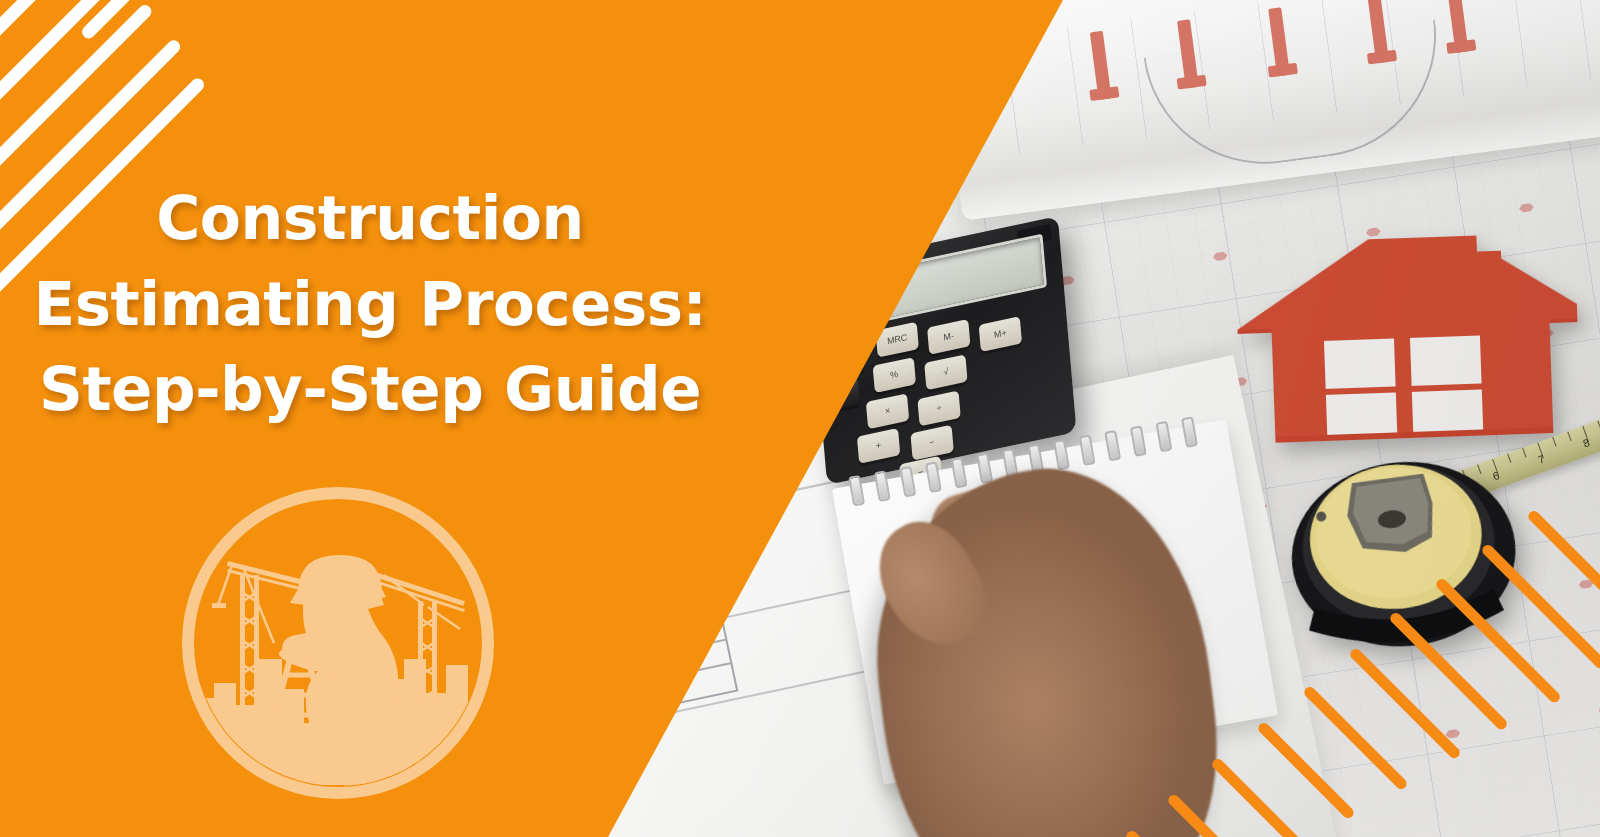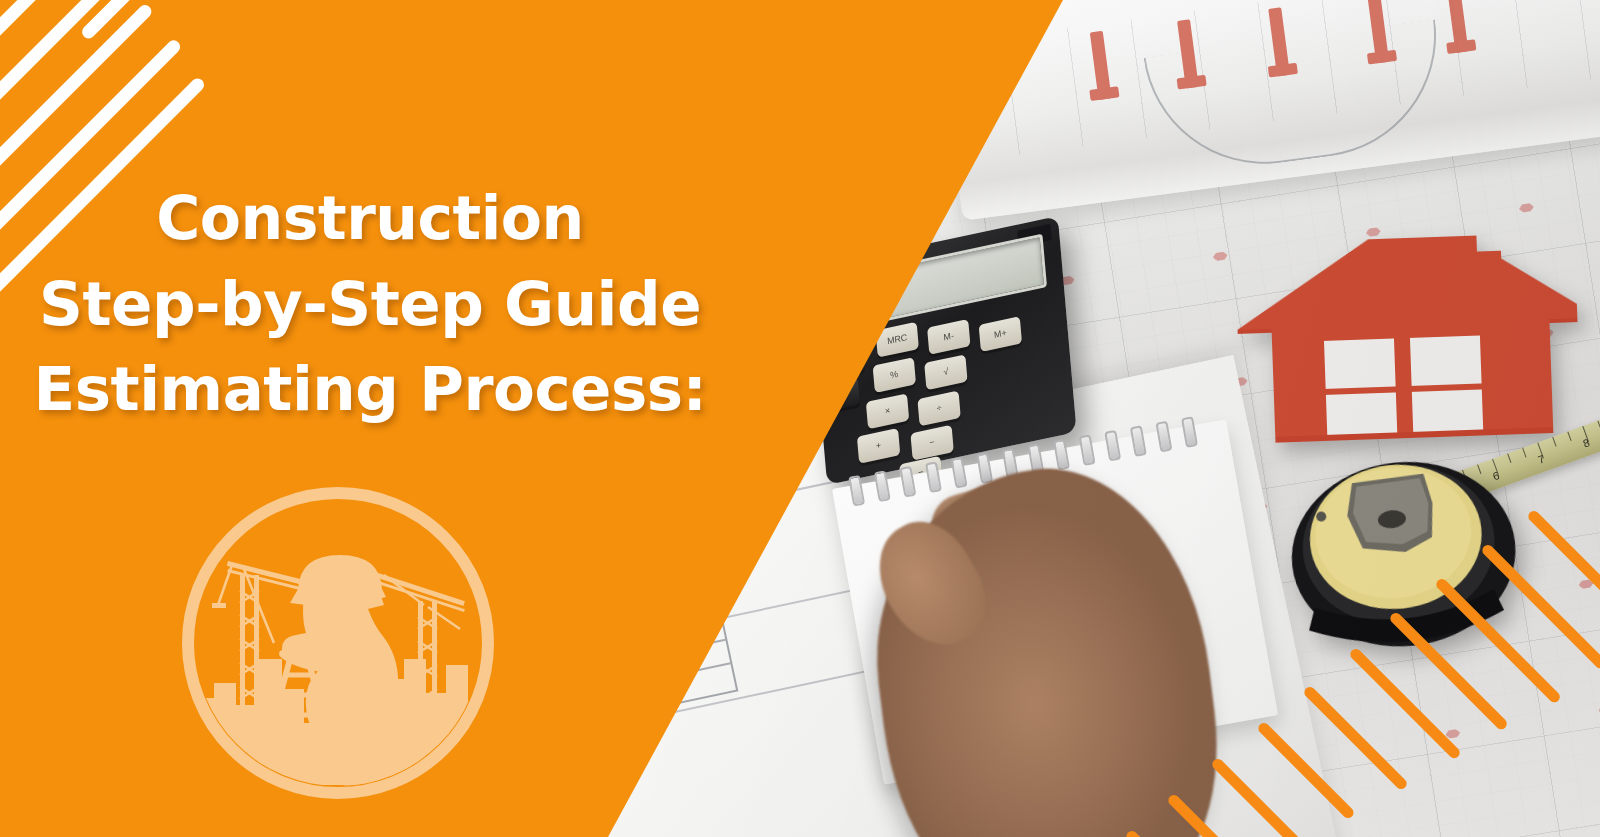--- a/index.html
+++ b/index.html
@@ -393,22 +393,22 @@
     <i style="left:178px;top:-80px;width:170px;transform:rotate(45deg);"></i>
     <i style="left:-46px;top:96px;width:140px;transform:rotate(45deg);"></i>
     <i style="left:-92px;top:132px;width:130px;transform:rotate(45deg);"></i>
     <i style="left:-138px;top:168px;width:118px;transform:rotate(45deg);"></i>
     <i style="left:-182px;top:204px;width:104px;transform:rotate(45deg);"></i>
     <i style="left:-224px;top:240px;width:92px;transform:rotate(45deg);"></i>
   </div>
 
   <div class="title">
     <span class="ln">Construction</span>
+    <span class="ln">Estimating Process:</span>
     <span class="ln">Step-by-Step Guide</span>
-    <span class="ln">Estimating Process:</span>
   </div>
 
   <div class="emblem">
     <svg width="320" height="320" viewBox="0 0 320 320" aria-hidden="true">
       <defs>
         <clipPath id="circClip">
             <circle cx="160" cy="160" r="143"></circle>
           </clipPath>
       </defs>
 

